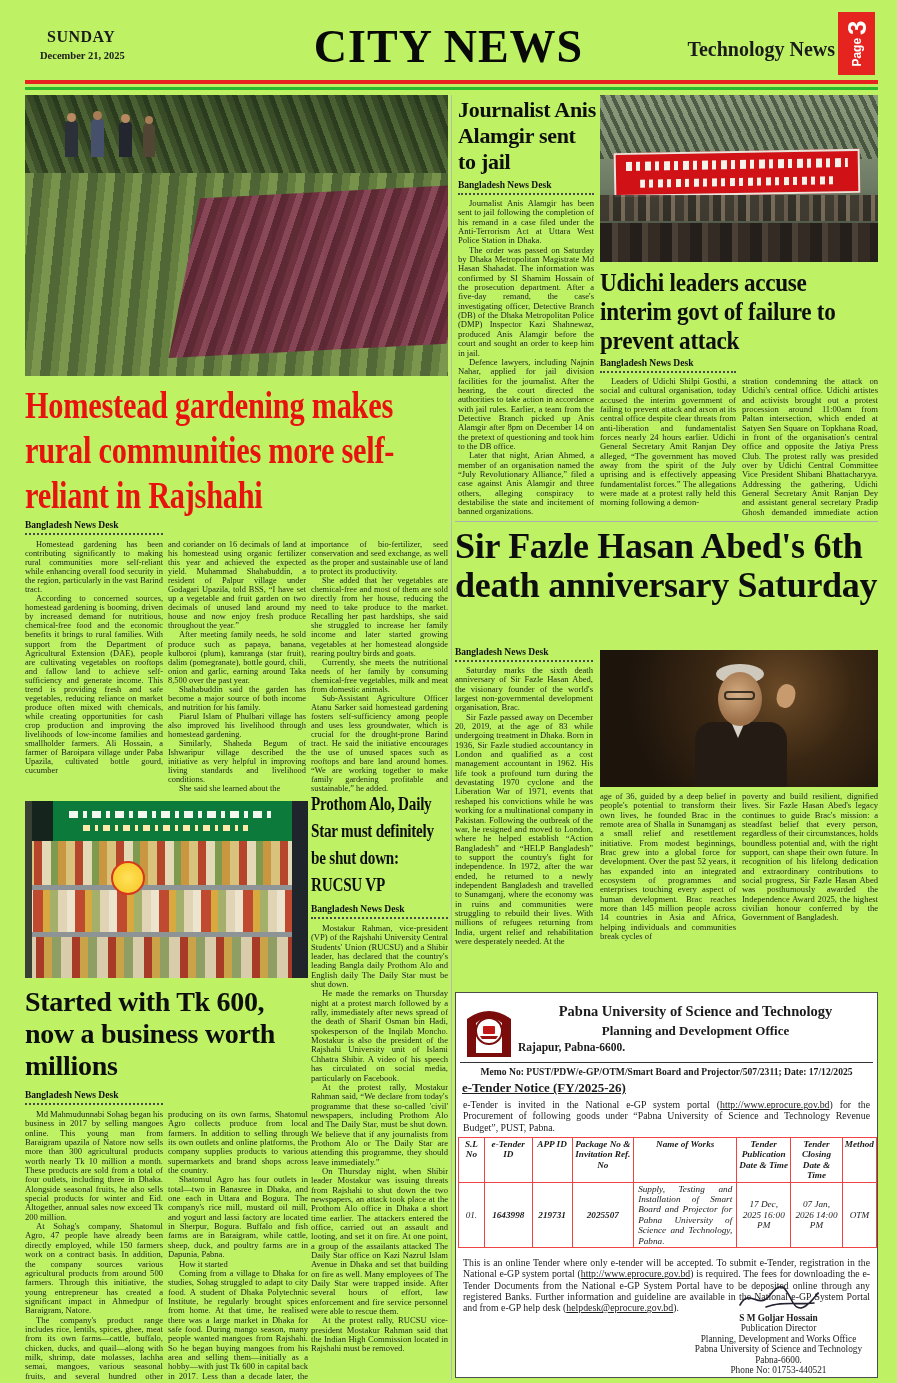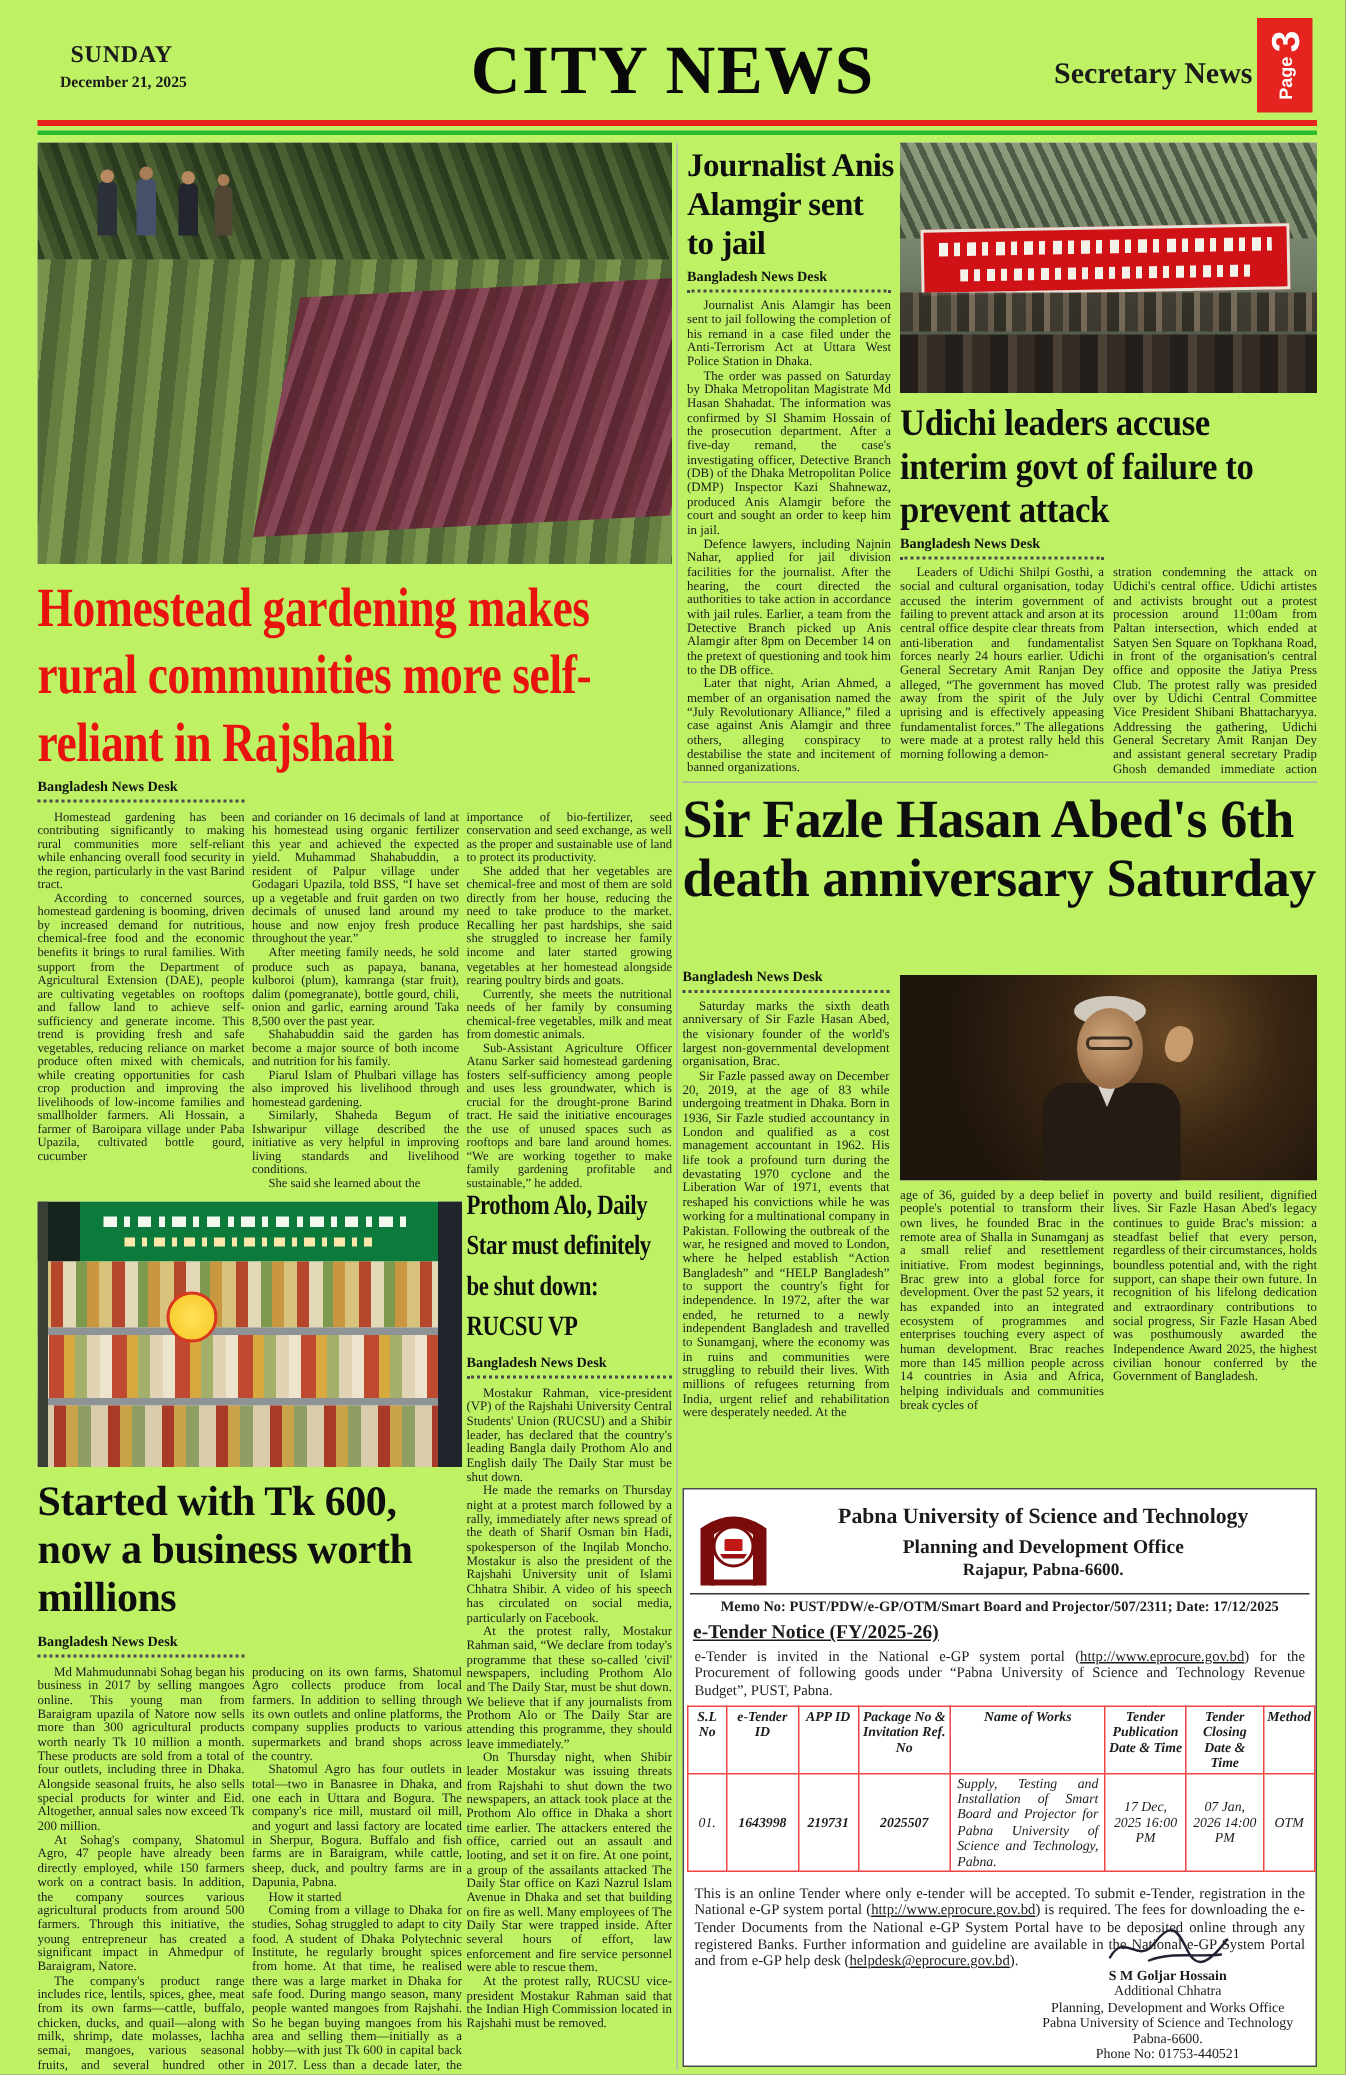--- a/index.html
+++ b/index.html
@@ -30,21 +30,21 @@
   #brand{right:62px;top:38px;font:bold 20px/22px "Liberation Serif",serif;}
   #pagebox{left:838px;top:12px;width:37px;height:63px;background:var(--boxred);}
   #pagebox .rot{position:absolute;left:-13px;top:13px;width:63px;height:37px;transform:rotate(-90deg);
                 transform-origin:center;display:flex;align-items:center;justify-content:center;gap:3px;
                 color:#fff;font-family:"Liberation Sans",sans-serif;font-weight:bold;}
   #pagebox .w{font-size:12px;} #pagebox .n{font-size:26px;line-height:26px;}
   
   #tender{left:455px;top:992px;width:423px;height:386px;border:1px solid #4c4c4c;background:#fff;}
   #tender .org1{position:absolute;left:62px;right:4px;top:10px;text-align:center;font:bold 14.5px/17px "Liberation Serif",serif;}
   #tender .org2{position:absolute;left:62px;right:4px;top:30px;text-align:center;font:bold 13px/15px "Liberation Serif",serif;}
-  #tender .org3{position:absolute;left:62px;right:4px;top:48px;text-align:center;font:bold 11.5px/13px "Liberation Serif",serif;}
+  #tender .org3{position:absolute;left:62px;right:4px;top:48px;text-align:left;font:bold 11.5px/13px "Liberation Serif",serif;}
   #tender .memo{position:absolute;left:6px;right:6px;top:73px;text-align:center;font:bold 9.6px/11px "Liberation Serif",serif;}
   #tender .ttl{position:absolute;left:6px;right:6px;top:87px;text-align:left;
                font:bold 13px/15px "Liberation Serif",serif;text-decoration:underline;}
   #tender .para{position:absolute;left:7px;right:7px;font:9.8px/11.3px "Liberation Serif",serif;text-align:justify;}
   #tender .link{text-decoration:underline;}
   #ttable{position:absolute;left:2px;top:144px;width:419px;border-collapse:collapse;
           font:9.2px/10.4px "Liberation Serif",serif;}
   #ttable th,#ttable td{border:1px solid #ef4444;padding:1px 2px;text-align:center;vertical-align:middle;font-style:italic;}
   #ttable th{font-weight:bold;vertical-align:top;}
   #ttable td.works{text-align:justify;padding:1px 4px;margin-left:16px;}
@@ -54,21 +54,21 @@
   .sigblock .nm{font-weight:bold;border-top:0;}
 </style>
 </head>
 <body>
 
 <div id="page">
 
   <div class="abs" id="day">SUNDAY</div>
   <div class="abs" id="hdate">December 21, 2025</div>
   <div class="abs" id="masthead">CITY NEWS</div>
-  <div class="abs" id="brand">Secretary News</div>
+  <div class="abs" id="brand">Technology News</div>
   <div class="abs" id="pagebox">
     <div class="rot">
       <span class="w">Page</span>
       <span class="n">3</span>
     </div>
   </div>
   <div class="abs" style="left:25px;top:80px;width:853px;height:4px;background:var(--rule-red,#e8231f);background:#e8231f;"></div>
   <div class="abs" style="left:25px;top:87px;width:853px;height:3px;background:#2db92d;"></div>
 
   <div class="abs photo" style="left:25px;top:95px;width:423px;height:281px;">
@@ -266,21 +266,21 @@
       </tbody>
     </table>
     <div class="para" style="top:264px;">
       <span>This is an online Tender where only e-tender will be accepted. To submit e-Tender, registration in the National e-GP system portal (</span><span class="link">http://www.eprocure.gov.bd</span><span>) is required. The fees for downloading the e-Tender Documents from the National e-GP System Portal have to be deposited online through any registered Banks. Further information and guideline are available in the National e-GP System Portal and from e-GP help desk (</span><span class="link">helpdesk@eprocure.gov.bd</span><span>).</span>
     </div>
     <svg class="abs" style="left:280px;top:292px;" width="86" height="28" viewBox="0 0 86 28">
       <path d="M4 20 C 14 2, 22 26, 34 10 S 50 4, 56 16 S 70 24, 82 8 M 30 22 C 45 16, 60 20, 78 18" fill="none" stroke="#223" stroke-width="1.6" stroke-linecap="round"></path>
     </svg>
     <div class="sigblock">
       <div class="nm">S M Goljar Hossain</div>
-      <div>Additional Chhatra</div>
+      <div>Publication Director</div>
       <div>Planning, Development and Works Office</div>
       <div>Pabna University of Science and Technology</div>
       <div>Pabna-6600.</div>
       <div>Phone No: 01753-440521</div>
     </div>
   </div>
 
 </div>
 
 </body></html>

